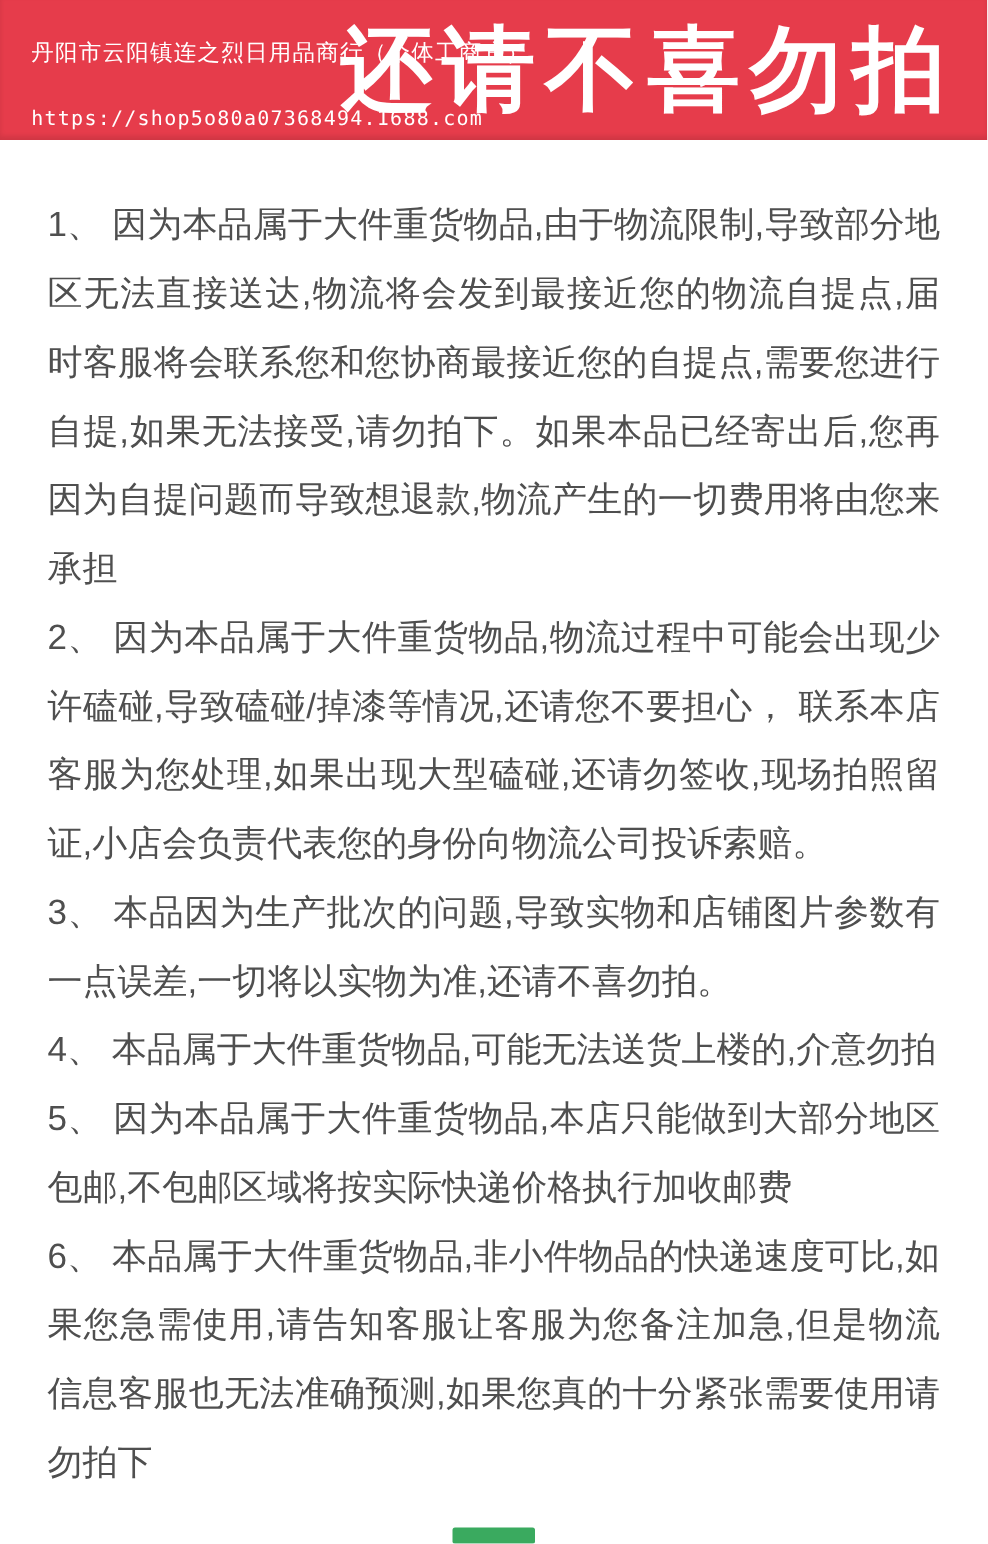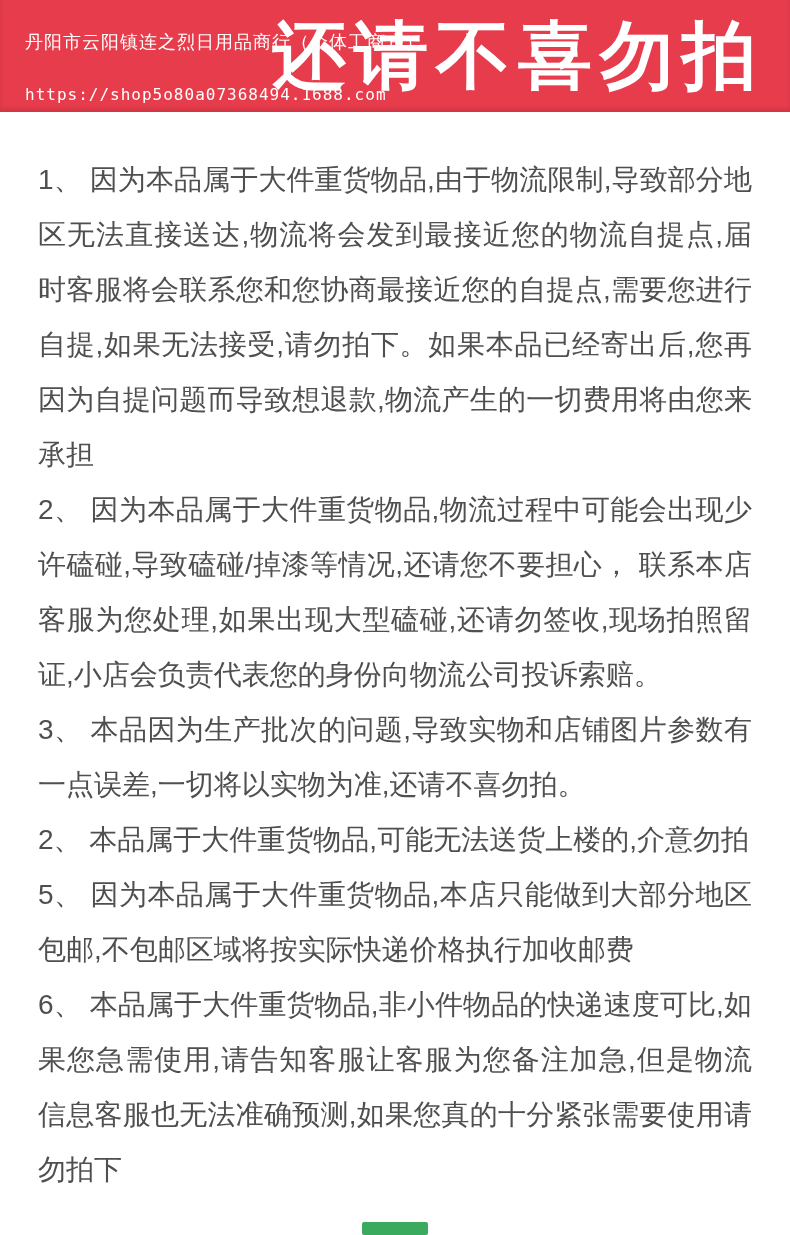--- a/index.html
+++ b/index.html
@@ -82,20 +82,20 @@
   <header class="banner">
     <div class="wm-name">丹阳市云阳镇连之烈日用品商行（个体工商户）</div>
     <div class="wm-url">https://shop5o80a07368494.1688.com</div>
     <h1 class="title">还请不喜勿拍</h1>
   </header>
 
   <main class="notice">
     <p>1、 因为本品属于大件重货物品,由于物流限制,导致部分地区无法直接送达,物流将会发到最接近您的物流自提点,届时客服将会联系您和您协商最接近您的自提点,需要您进行自提,如果无法接受,请勿拍下。如果本品已经寄出后,您再因为自提问题而导致想退款,物流产生的一切费用将由您来承担</p>
     <p>2、 因为本品属于大件重货物品,物流过程中可能会出现少许磕碰,导致磕碰/掉漆等情况,还请您不要担心， 联系本店客服为您处理,如果出现大型磕碰,还请勿签收,现场拍照留证,小店会负责代表您的身份向物流公司投诉索赔。</p>
     <p>3、 本品因为生产批次的问题,导致实物和店铺图片参数有一点误差,一切将以实物为准,还请不喜勿拍。</p>
-    <p>2、 本品属于大件重货物品,可能无法送货上楼的,介意勿拍</p>
+    <p>4、 本品属于大件重货物品,可能无法送货上楼的,介意勿拍</p>
     <p>5、 因为本品属于大件重货物品,本店只能做到大部分地区包邮,不包邮区域将按实际快递价格执行加收邮费</p>
     <p>6、 本品属于大件重货物品,非小件物品的快递速度可比,如果您急需使用,请告知客服让客服为您备注加急,但是物流信息客服也无法准确预测,如果您真的十分紧张需要使用请勿拍下</p>
   </main>
 
   <div class="footer-badge"></div>
 
 </div>
 
 </body></html>

